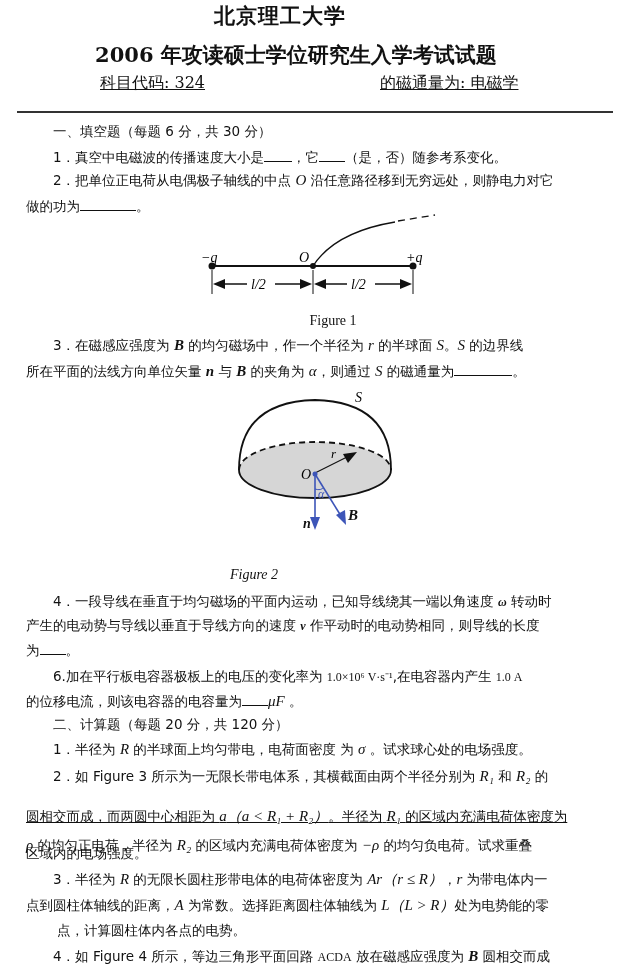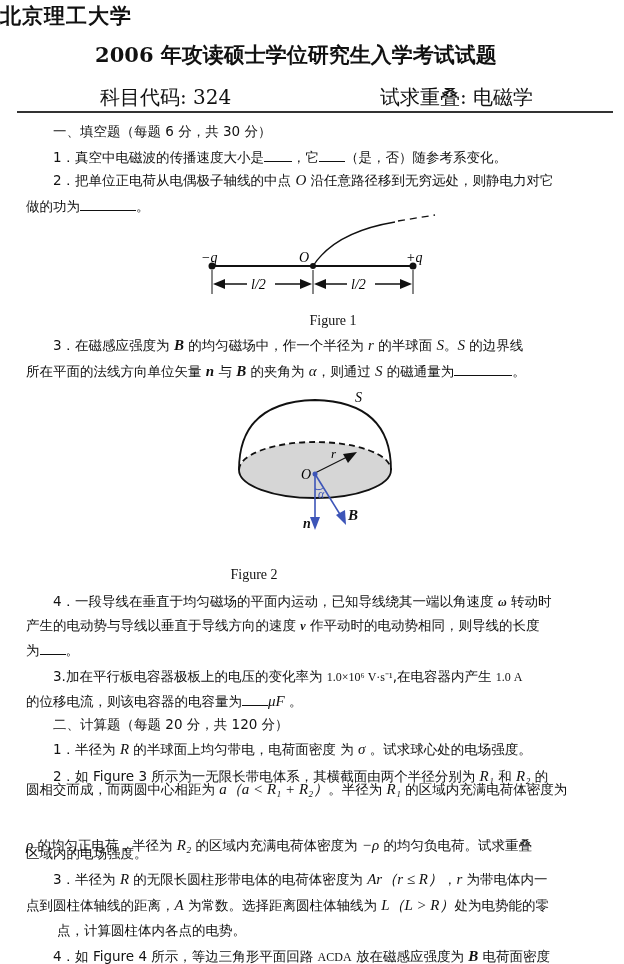--- a/index.html
+++ b/index.html
@@ -1,39 +1,39 @@
 <!DOCTYPE html>
 <html><head>
 <meta charset="utf-8">
 <style>
   html, body { margin:0; padding:0; background:#ffffff; }
   body { width:624px; height:964px; overflow:hidden; position:relative; color:#111; font-family:"DejaVu Sans", sans-serif; }
   .abs { position:absolute; }
-  .school { left:0; width:560px; top:2px; font-family:"DejaVu Serif", serif; font-weight:bold; font-size:21px; letter-spacing:1px; }
+  .school { left:0; width:560px; top:2px; text-align:center; font-family:"DejaVu Serif", serif; font-weight:bold; font-size:21px; letter-spacing:1px; }
   .examtitle { left:0; width:592px; top:41px; text-align:center; font-family:"DejaVu Serif", serif; font-weight:bold; font-size:21px; }
-  .subject { top:84px; font-family:"DejaVu Serif", serif; font-size:20px; }
+  .subject { top:73px; font-family:"DejaVu Serif", serif; font-size:16px;text-decoration:underline; }
   .code { left:100px; }
   .name { left:380px; }
   .divider { left:17px; width:596px; top:111px; height:2px; background:#333; }
   .line { position:absolute; left:26px; width:580px; font-size:13.5px; line-height:16px; white-space:nowrap; }
   .ind { padding-left:27px; }
   .blank { display:inline-block; border-bottom:1px solid #111; height:13px; vertical-align:baseline; }
   .m { font-family:"Liberation Serif", serif; font-style:italic; font-size:15px; }
   .mb { font-family:"Liberation Serif", serif; font-style:italic; font-weight:bold; font-size:15px; }
   .r { font-family:"Liberation Serif", serif; font-size:12px; }
   .caption { font-family:"Liberation Serif", serif; font-size:14px; text-align:center; }
   svg text { font-family:"Liberation Serif", serif; }
 </style>
 </head>
 <body>
 
 <div class="abs school">北京理工大学</div>
 <div class="abs examtitle">2006 年攻读硕士学位研究生入学考试试题</div>
 <div class="abs subject code">科目代码: 324</div>
-<div class="abs subject name">试求重叠: 电磁学</div>
+<div class="abs subject name">的磁通量为: 电磁学</div>
 <div class="abs divider"></div>
 
 <div class="line ind" style="top:123px;">一、填空题（每题 6  分，共 30  分）</div>
 
 <div class="line ind" style="top:148px;">
   <span>1．真空中电磁波的传播速度大小是</span><span class="blank" style="width:28px"></span><span>，它</span><span class="blank" style="width:26px"></span><span>（是，否）随参考系变化。</span>
 </div>
 
 <div class="line ind" style="top:172px;">
   <span>2．把单位正电荷从电偶极子轴线的中点</span>
@@ -103,38 +103,38 @@
   <polygon points="121,137 111,127 120,122" fill="#3d55b8"></polygon>
   <circle cx="90" cy="86" r="2.5" fill="#3d55b8"></circle>
   <path d="M90 101 Q96 103 99 99" fill="none" stroke="#3d55b8" stroke-width="1"></path>
   <text x="130" y="14" font-size="14" font-style="italic">S</text>
   <text x="106" y="70" font-size="13" font-style="italic">r</text>
   <text x="76" y="91" font-size="14" font-style="italic">O</text>
   <text x="93" y="110" font-size="12" font-style="italic" fill="#3d55b8">α</text>
   <text x="78" y="140" font-size="14" font-style="italic" font-weight="bold" fill="#111">n</text>
   <text x="123" y="132" font-size="15" font-style="italic" font-weight="bold" fill="#111">B</text>
 </svg>
-<div class="abs caption" style="left:0; width:508px; top:567px;">Figure 2</div>
+<div class="abs caption" style="left:0; width:508px; top:567px;font-style:italic;">Figure 2</div>
 
 <div class="line ind" style="top:593px;">
   <span>4．一段导线在垂直于均匀磁场的平面内运动，已知导线绕其一端以角速度</span>
   <span class="mb" style="font-size:12px">ω</span>
   <span>转动时</span>
 </div>
 <div class="line" style="top:617px;">
   <span>产生的电动势与导线以垂直于导线方向的速度</span>
   <span class="mb" style="font-size:12px">v</span>
   <span>作平动时的电动势相同，则导线的长度</span>
 </div>
 <div class="line" style="top:641px;">
   <span>为</span><span class="blank" style="width:26px"></span><span>。</span>
 </div>
 
 <div class="line ind" style="top:668px;">
-  <span>3.加在平行板电容器极板上的电压的变化率为</span>
+  <span>6.加在平行板电容器极板上的电压的变化率为</span>
   <span class="r">1.0×10⁶ V·s⁻¹</span><span>,在电容器内产生</span>
   <span class="r">1.0 A</span>
 </div>
 <div class="line" style="top:692px;">
   <span>的位移电流，则该电容器的电容量为</span><span class="blank" style="width:26px"></span><span class="m">μF</span>
   <span>。</span>
 </div>
 
 <div class="line ind" style="top:716px;">二、计算题（每题 20  分，共 120  分）</div>
 
@@ -146,21 +146,21 @@
   <span>。试求球心处的电场强度。</span>
 </div>
 
 <div class="line ind" style="top:768px;">
   <span>2．如 Figure  3  所示为一无限长带电体系，其横截面由两个半径分别为</span>
   <span class="m">R₁</span>
   <span>和</span>
   <span class="m">R₂</span>
   <span>的</span>
 </div>
-<div class="line" style="top:781px;">
+<div class="line" style="top:808px;text-decoration:underline;">
   <span>圆相交而成，而两圆中心相距为</span>
   <span class="m">a</span><span class="m">（a &lt; R₁ + R₂）</span><span>。半径为</span>
   <span class="m">R₁</span>
   <span>的区域内充满电荷体密度为</span>
 </div>
 <div class="line" style="top:820px;margin-top:17px;">
   <span class="m">ρ</span>
   <span>的均匀正电荷，半径为</span>
   <span class="m">R₂</span>
   <span>的区域内充满电荷体密度为</span>
@@ -181,14 +181,14 @@
   <span>为常数。选择距离圆柱体轴线为</span>
   <span class="m">L</span><span class="m">（L &gt; R）</span><span>处为电势能的零</span>
 </div>
 <div class="line" style="top:922px;margin-left:31px;">点，计算圆柱体内各点的电势。</div>
 
 <div class="line ind" style="top:948px;">
   <span>4．如 Figure 4   所示，等边三角形平面回路</span>
   <span class="r">ACDA</span>
   <span>放在磁感应强度为</span>
   <span class="mb">B</span>
-  <span>电荷面密度</span>
+  <span>圆相交而成</span>
 </div>
 
 </body></html>

